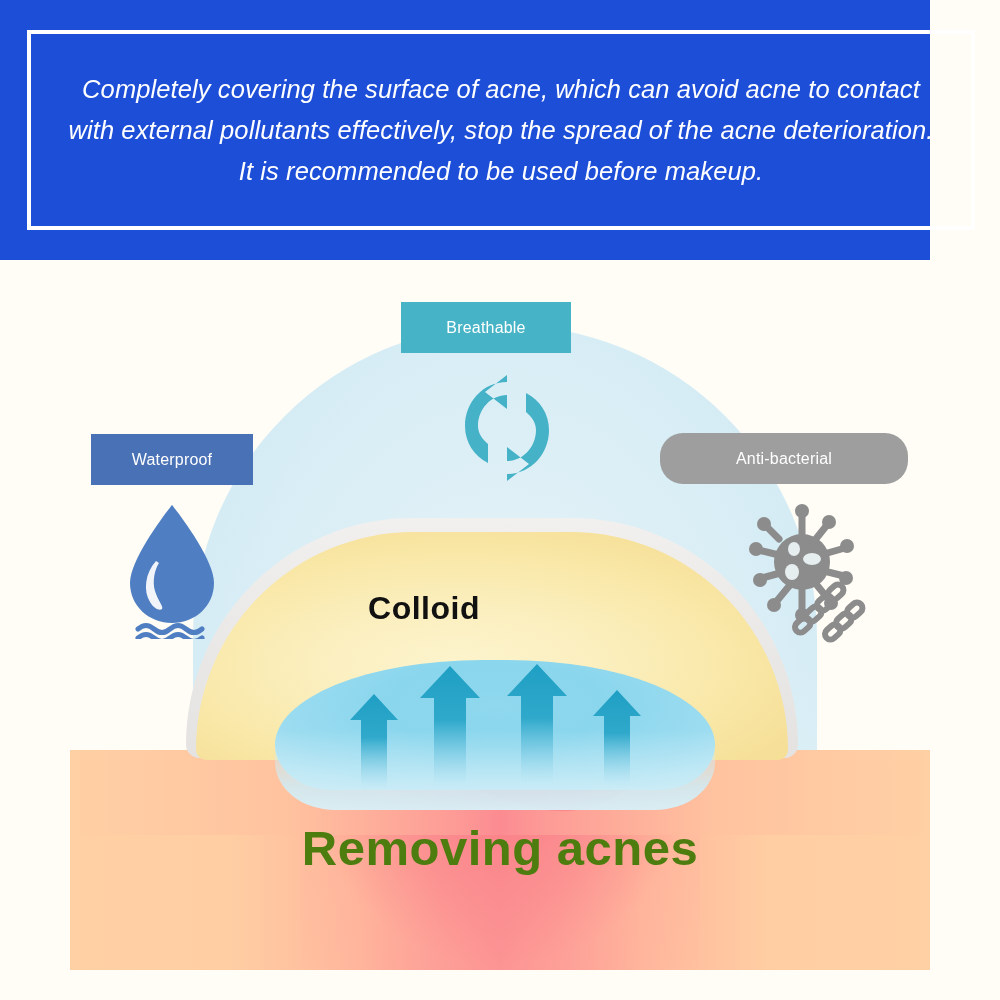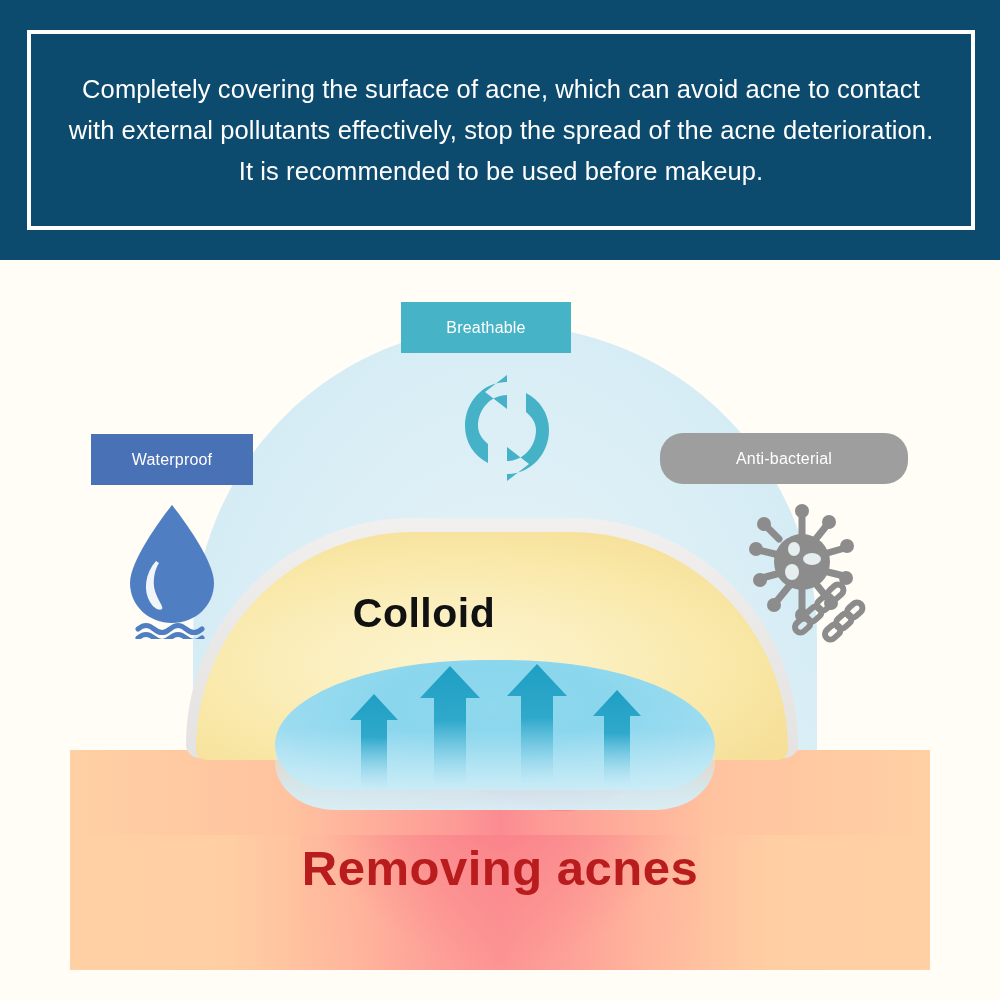--- a/index.html
+++ b/index.html
@@ -13,24 +13,25 @@
     height: 1000px;
     overflow: hidden;
     background: #fffdf6;
     font-family: "Liberation Sans", sans-serif;
   }
 
   
   #banner {
     position: absolute;
     left: 0; top: 0;
-    width: 1000px;
+    width: 930px;
     height: 260px;
-    background: #0c4a6e;
+    background: #1d4ed8;
     box-sizing: border-box;
+    font-style: italic;
   }
   #banner-frame {
     position: absolute;
     left: 27px; top: 30px;
     width: 948px;
     height: 200px;
     border: 4px solid #ffffff;
     box-sizing: border-box;
     display: flex;
     align-items: center;
@@ -177,35 +178,34 @@
   #icon-drop    { position: absolute; left: 112px; top: 239px; width: 120px; height: 140px; }
   #icon-germ    { position: absolute; left: 732px; top: 232px; width: 140px; height: 160px; }
   #arrows       { position: absolute; left: 340px; top: 400px; width: 320px; height: 150px; }
 
   
   #caption-colloid {
     position: absolute;
     left: 0; top: 330px;
     width: 848px;
     text-align: center;
-    font-size: 41px;
+    font-size: 32px;
     font-weight: bold;
     color: #111111;
     letter-spacing: 0.5px;
   }
   #caption-removing {
     position: absolute;
     left: 0; top: 560px;
     width: 1000px;
     text-align: center;
     font-size: 49px;
     font-weight: bold;
-    color: #b91c1c;
+    color: #4d7c0f;
     letter-spacing: 0.5px;
-    margin-top: 20px;
   }
 </style>
 </head>
 <body>
 
 <div id="page">
 
   <div id="banner">
     <div id="banner-frame">
       <div id="banner-text">Completely covering the surface of acne, which can avoid acne to contact with external pollutants effectively, stop the spread of the acne deterioration. It is recommended to be used before makeup.</div>

